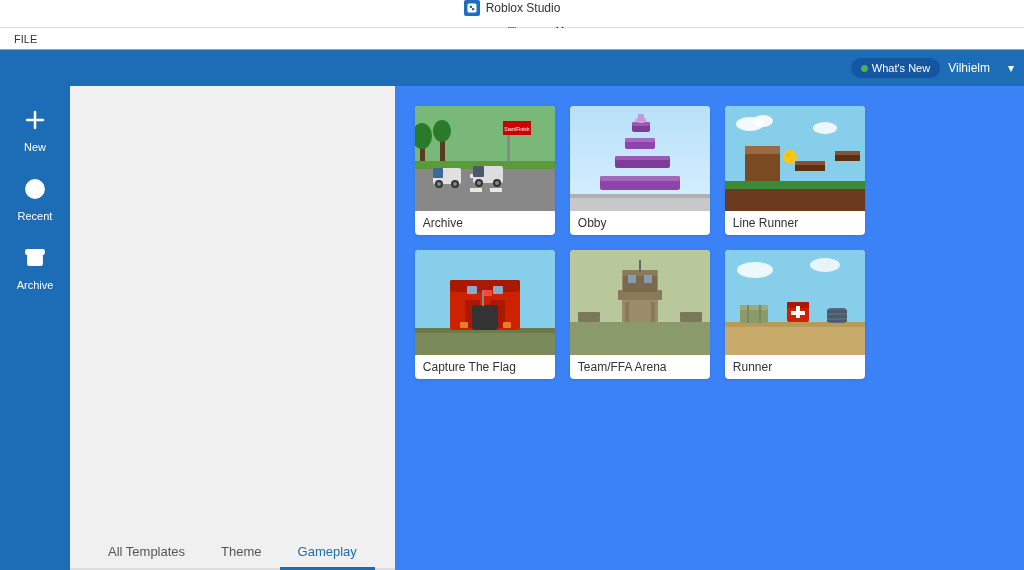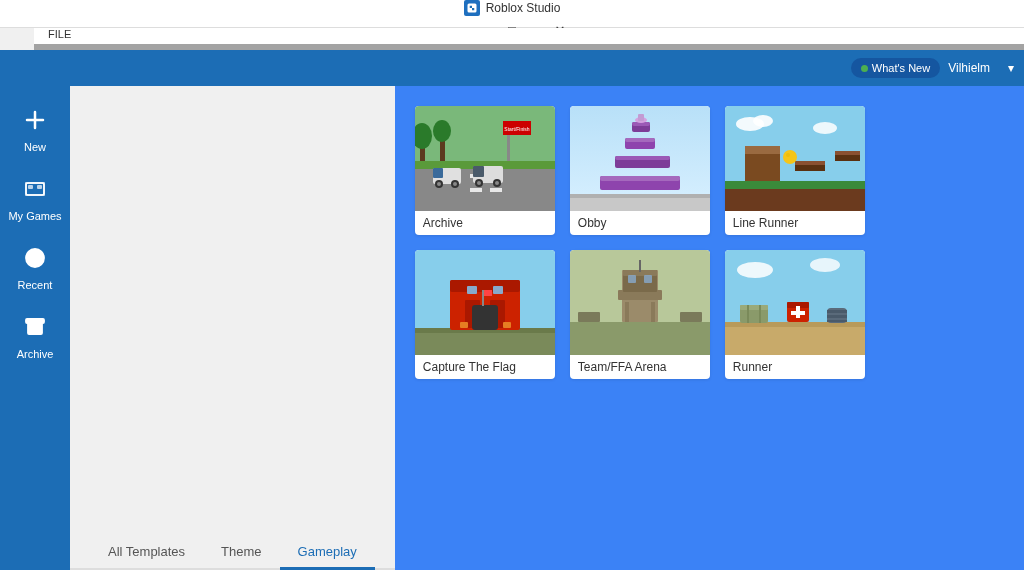--- a/index.html
+++ b/index.html
@@ -21,23 +21,23 @@
     .title-bar-logo { width: 16px; height: 16px; background: #1e6fbf; border-radius: 2px; display: flex; align-items: center; justify-content: center; }
     .title-bar-logo svg { width: 12px; height: 12px; fill: white; }
     .title-bar-controls { display: flex; gap: 2px; }
     .title-btn { width: 46px; height: 28px; border: none; background: transparent; cursor: pointer; font-size: 13px; color: #333; display: flex; align-items: center; justify-content: center; }
 
     
     .menu-bar {
       height: 22px;
       background: #fff;
       display: flex;
+      align-items: center;
       padding: 0 8px;
-      border-bottom: 6px solid #a3a3a3;
-      margin-left: 34px;
+      border-bottom: 1px solid #a3a3a3;
     }
     .menu-item { font-size: 11px; color: #333; padding: 0 6px; cursor: pointer; }
 
     
     .top-bar {
       height: 36px;
       background: #1c6db5;
       display: flex;
       align-items: center;
       justify-content: flex-end;
@@ -208,31 +208,20 @@
 
     <div class="sidebar-item">
       <span class="sidebar-icon">
         <svg viewBox="0 0 24 24">
             <path d="M12 4v16M4 12h16" stroke="white" stroke-width="2.5" fill="none" stroke-linecap="round"></path>
           </svg>
       </span>
       <span>New</span>
     </div>
 
-    <div class="sidebar-item">
-      <span class="sidebar-icon">
-        <svg viewBox="0 0 24 24" fill="white">
-            <path d="M3 6h18v12H3z" rx="2" fill="none" stroke="white" stroke-width="1.5"></path>
-            <rect x="5" y="8" width="5" height="4" rx="1" fill="white" opacity="0.7"></rect>
-            <rect x="14" y="8" width="5" height="4" rx="1" fill="white" opacity="0.7"></rect>
-            <rect x="3" y="6" width="18" height="12" rx="2" fill="none" stroke="white" stroke-width="1.5"></rect>
-          </svg>
-      </span>
-      <span>My Games</span>
-    </div>
 
     <div class="sidebar-item">
       <span class="sidebar-icon">
         <svg viewBox="0 0 24 24" fill="none" stroke="white" stroke-width="1.8" stroke-linecap="round">
             <circle cx="12" cy="12" r="9"></circle>
             <path d="M12 7v5l3 3"></path>
           </svg>
       </span>
       <span>Recent</span>
     </div>

